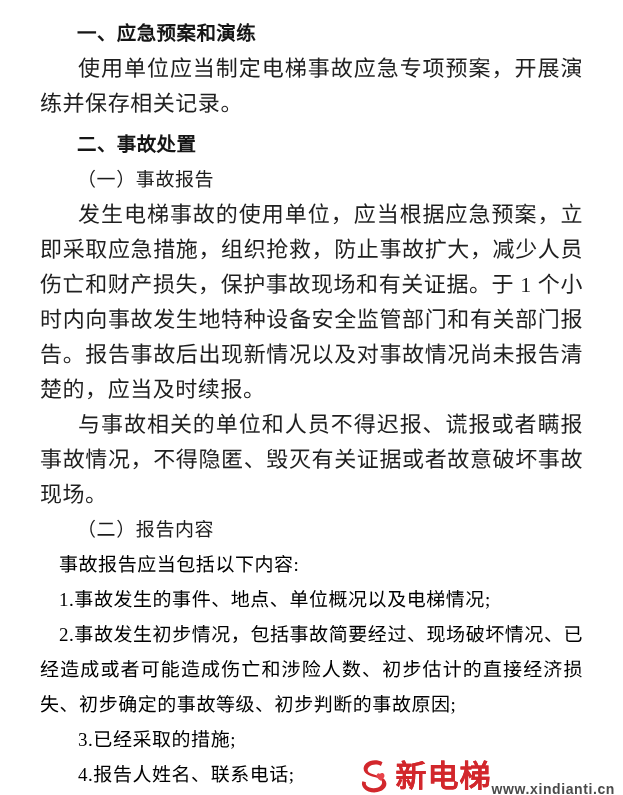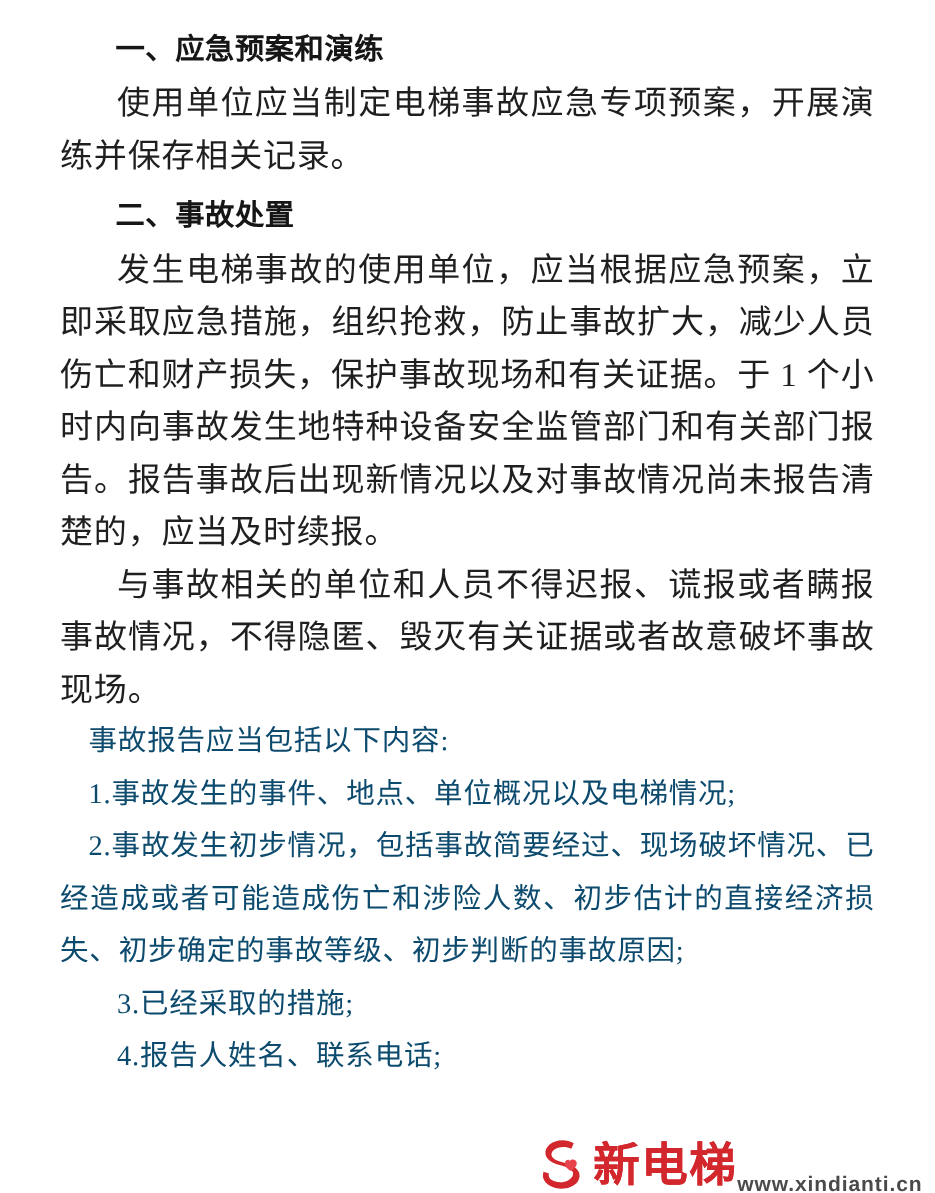--- a/index.html
+++ b/index.html
@@ -89,21 +89,21 @@
 
   
   .listline {
     font-family: "Liberation Serif", "DejaVu Serif", serif;
     font-size: 19px;
     line-height: 35px;
     margin: 0;
     text-align: justify;
     text-justify: inter-ideograph;
     letter-spacing: 0.55px;
-    color: #0c4a6e;
+    color: #000000;
     text-indent: 19px;      
   }
   .listline.indent-2 { text-indent: 38px; }
 
   
   .watermark {
     position: absolute;
     right: 6px;
     bottom: 14px;
     width: 152px;
@@ -153,25 +153,27 @@
 
 
   <div class="content">
 
     <div class="heading h-first">一、应急预案和演练</div>
 
     <p class="para">使用单位应当制定电梯事故应急专项预案，开展演练并保存相关记录。</p>
 
     <div class="heading h-second">二、事故处置</div>
 
+    <div class="subheading">（一）事故报告</div>
 
     <p class="para">发生电梯事故的使用单位，应当根据应急预案，立即采取应急措施，组织抢救，防止事故扩大，减少人员伤亡和财产损失，保护事故现场和有关证据。于 1 个小时内向事故发生地特种设备安全监管部门和有关部门报告。报告事故后出现新情况以及对事故情况尚未报告清楚的，应当及时续报。</p>
 
     <p class="para">与事故相关的单位和人员不得迟报、谎报或者瞒报事故情况，不得隐匿、毁灭有关证据或者故意破坏事故现场。</p>
 
+    <div class="subheading">（二）报告内容</div>
 
     <p class="listline">事故报告应当包括以下内容:</p>
 
     <p class="listline">1.事故发生的事件、地点、单位概况以及电梯情况;</p>
 
     <p class="listline">2.事故发生初步情况，包括事故简要经过、现场破坏情况、已经造成或者可能造成伤亡和涉险人数、初步估计的直接经济损失、初步确定的事故等级、初步判断的事故原因;</p>
 
     <p class="listline indent-2">3.已经采取的措施;</p>
 
     <p class="listline indent-2">4.报告人姓名、联系电话;</p>

